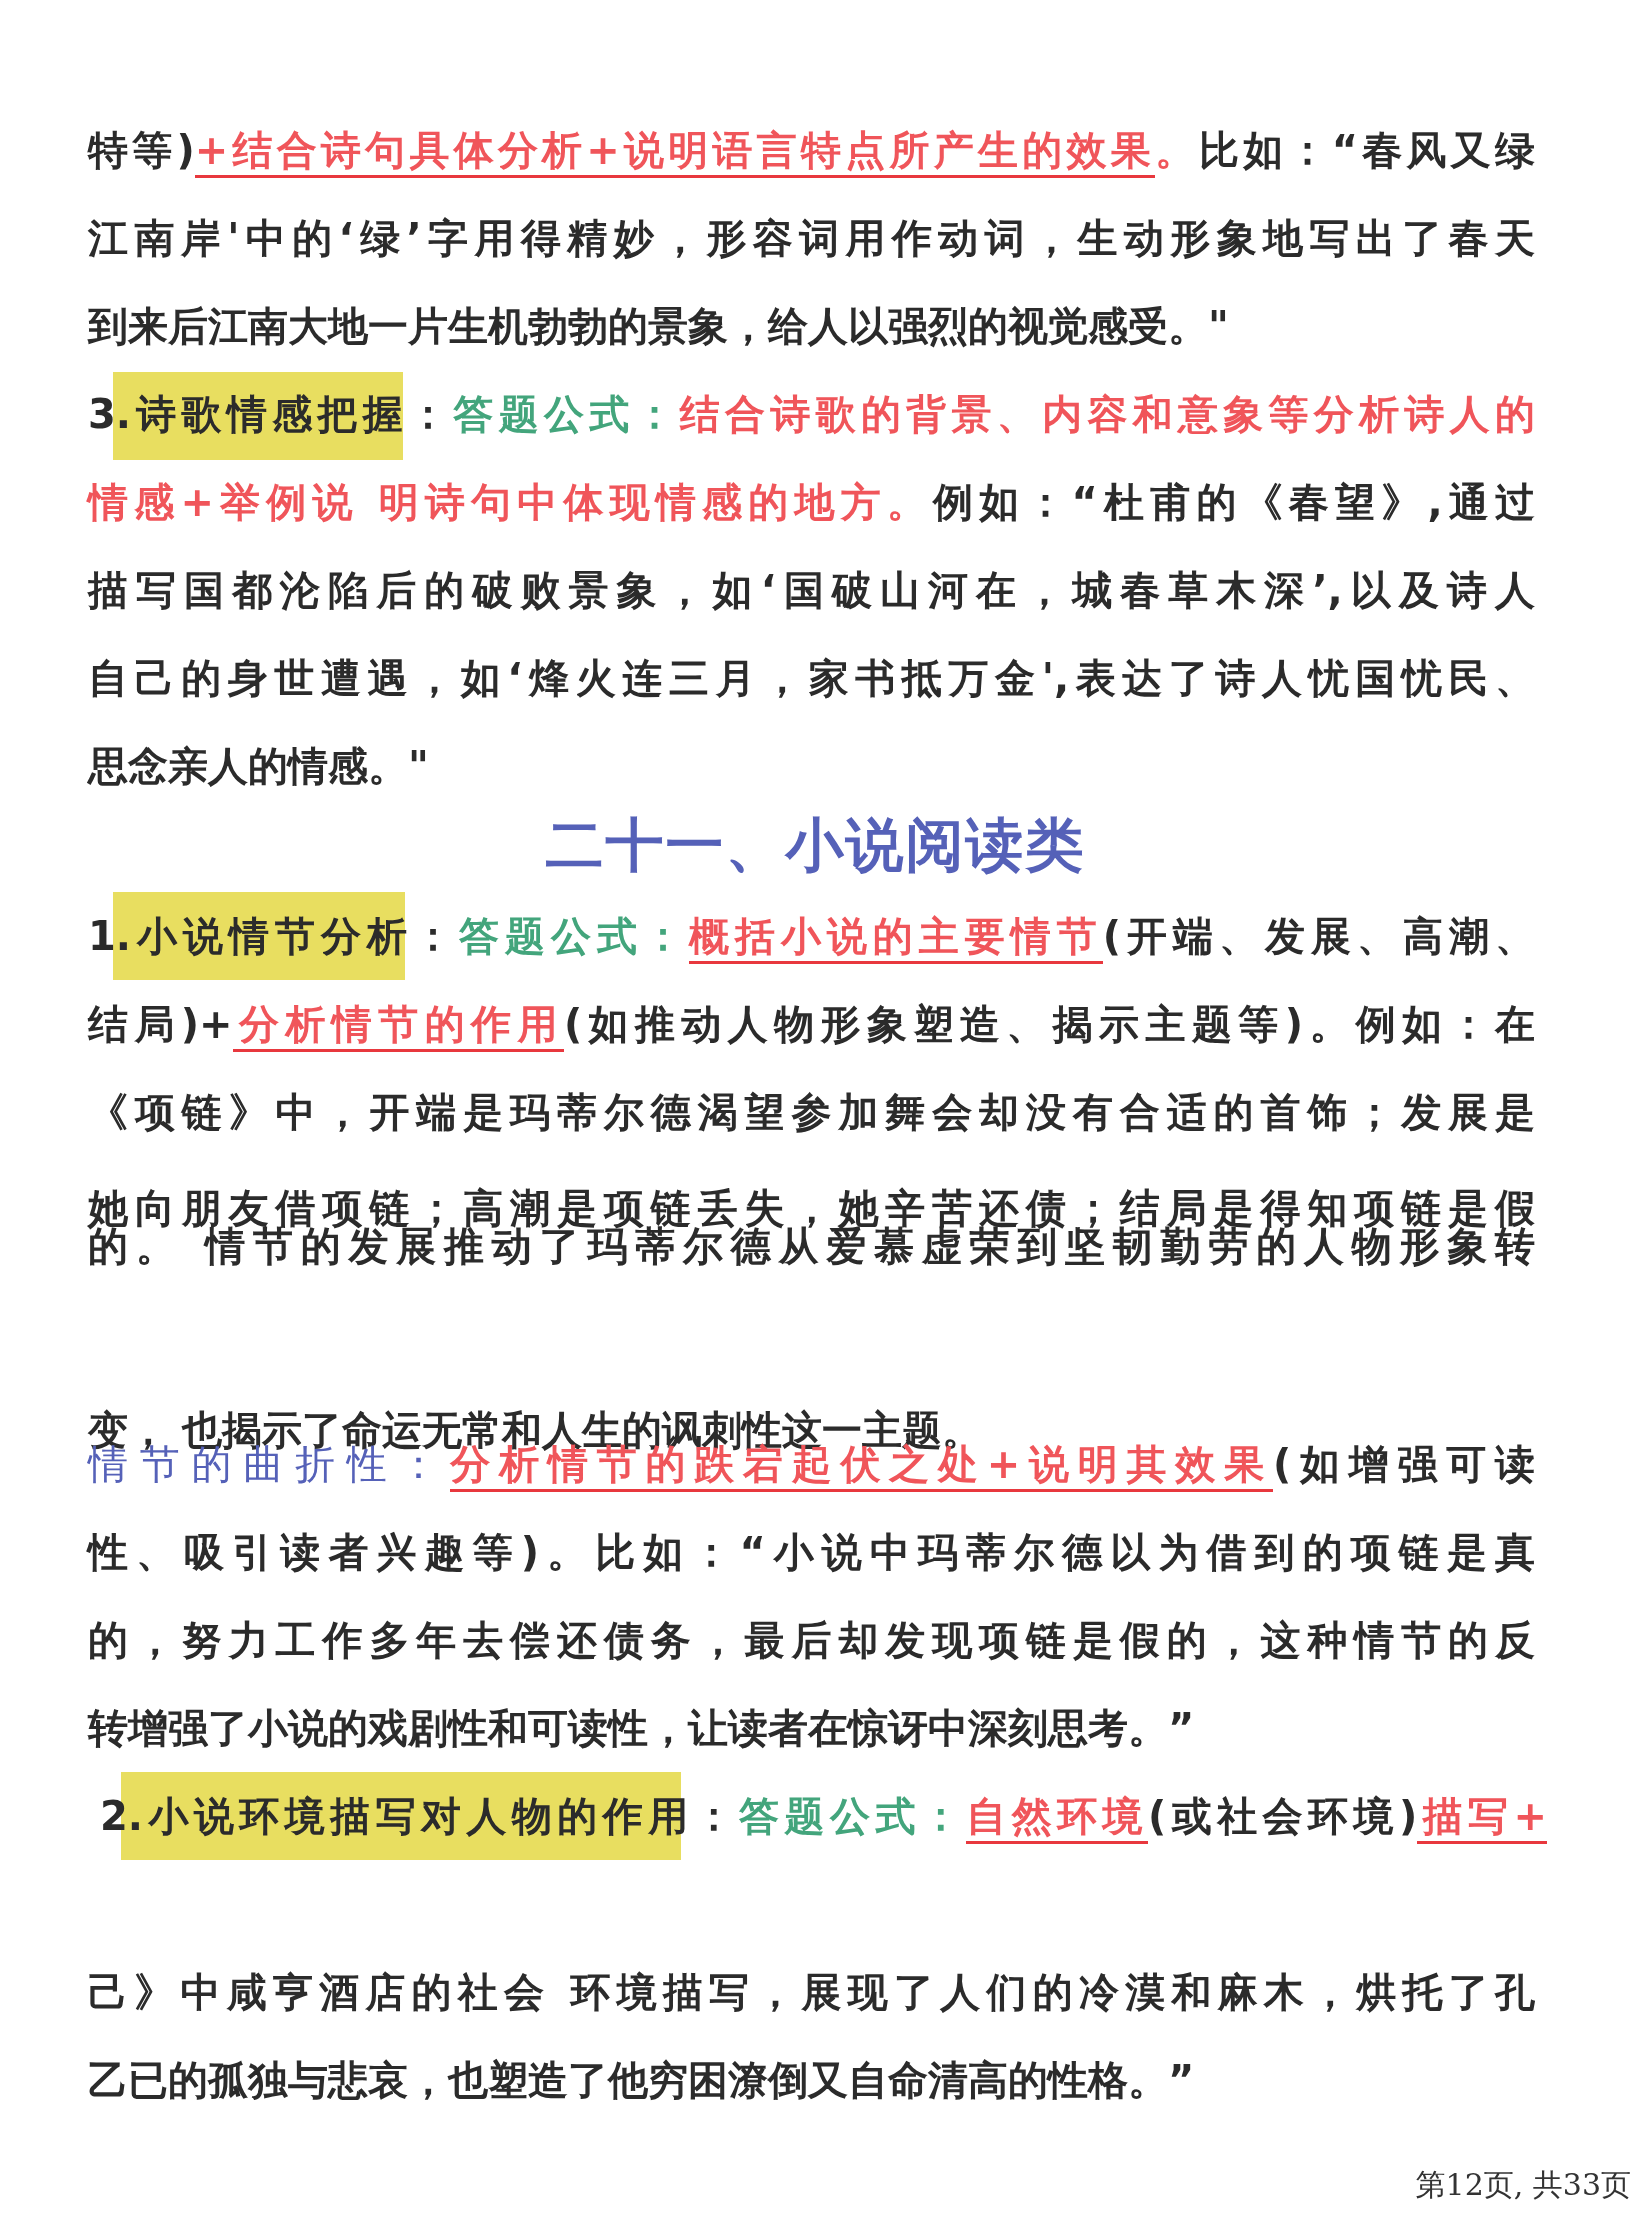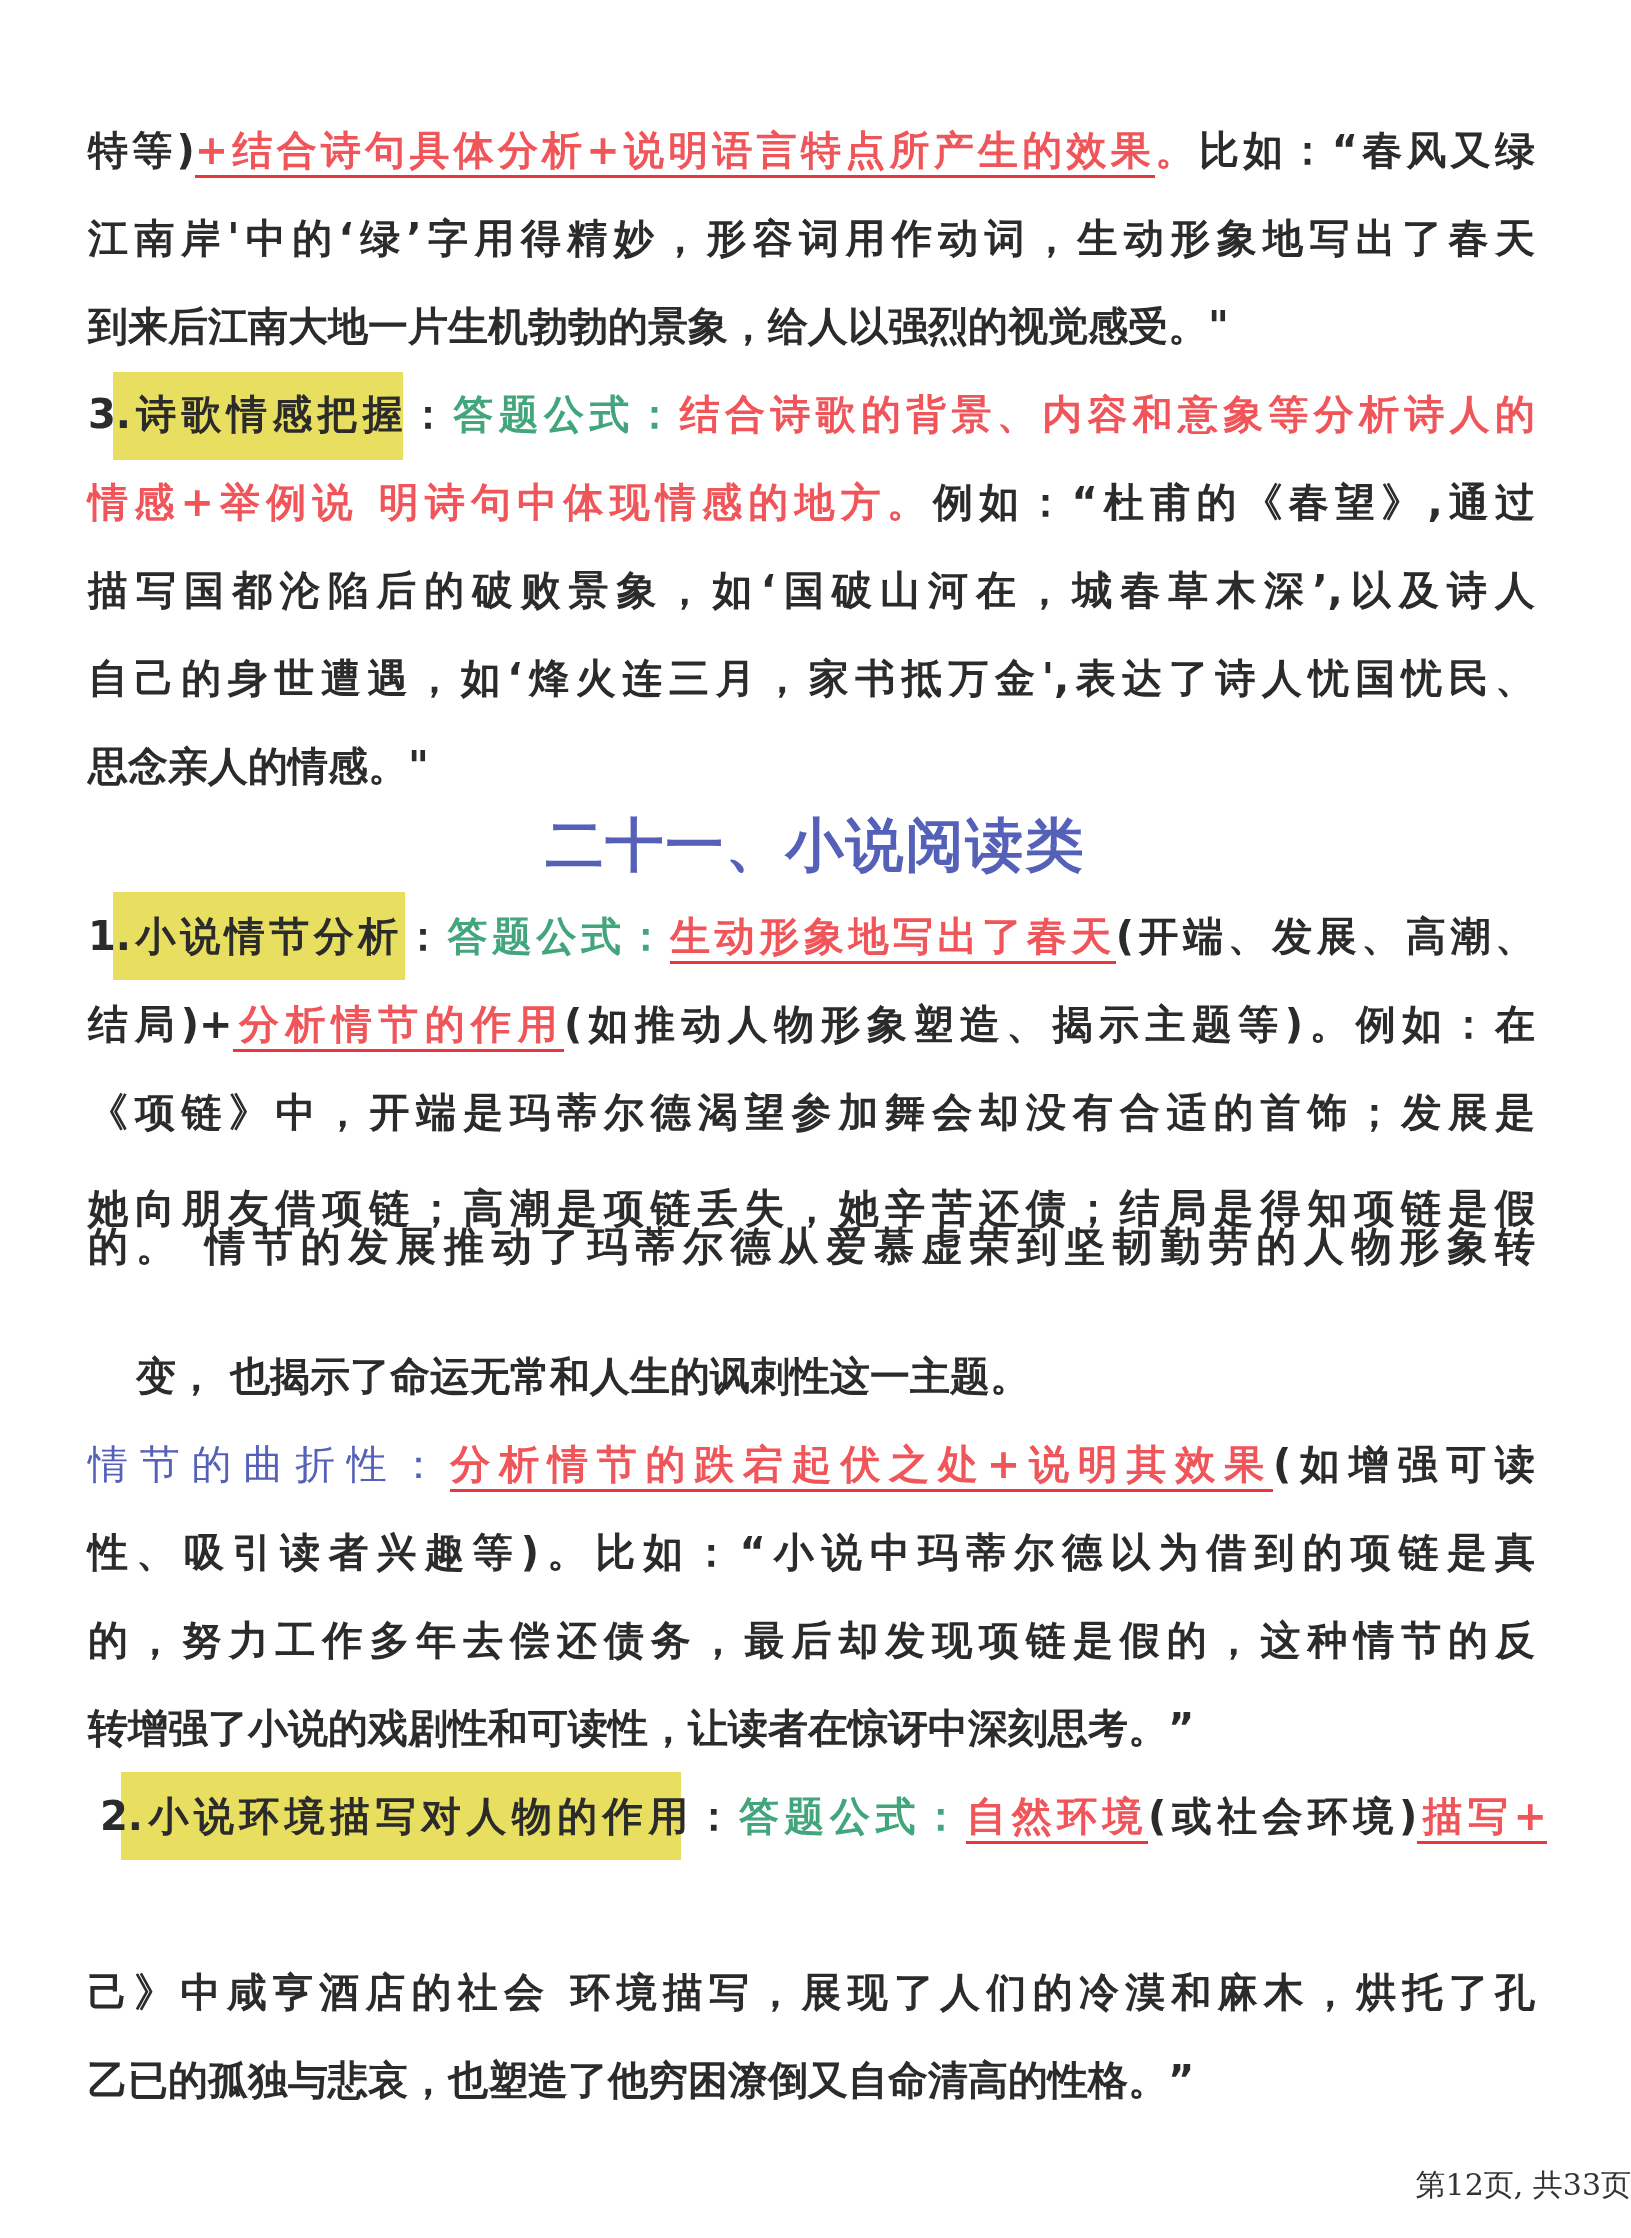--- a/index.html
+++ b/index.html
@@ -53,29 +53,29 @@
   <div class="line" style="top:472px;">
     <span class="red">情感+举例说 明诗句中体现情感的地方。</span><span>例如：“杜甫的《春望》,通过</span>
   </div>
   <div class="line" style="top:560px;">描写国都沦陷后的破败景象，如‘国破山河在，城春草木深’,以及诗人</div>
   <div class="line" style="top:648px;">自己的身世遭遇，如‘烽火连三月，家书抵万金',表达了诗人忧国忧民、</div>
   <div class="line last" style="top:736px;">思念亲人的情感。"</div>
 
   <div class="title">二十一、小说阅读类</div>
 
   <div class="line" style="top:906px;">
-    <span>1.</span><span>小说情节分析：</span><span class="green">答题公式：</span><span class="red ul">生动形象地写出了春天</span><span>(开端、发展、高潮、</span>
+    <span>1.</span><span>小说情节分析：</span><span class="green">答题公式：</span><span class="red ul">概括小说的主要情节</span><span>(开端、发展、高潮、</span>
   </div>
   <div class="line" style="top:994px;">
     <span>结局)+</span><span class="red ul">分析情节的作用</span><span>(如推动人物形象塑造、揭示主题等)。例如：在</span>
   </div>
   <div class="line" style="top:1082px;">《项链》中，开端是玛蒂尔德渴望参加舞会却没有合适的首饰；发展是</div>
   <div class="line" style="top:1178px;">她向朋友借项链；高潮是项链丢失，她辛苦还债；结局是得知项链是假</div>
   <div class="line" style="top:1216px;">的。 情节的发展推动了玛蒂尔德从爱慕虚荣到坚韧勤劳的人物形象转</div>
-  <div class="line last" style="top:1346px;margin-left:48px;">变， 也揭示了命运无常和人生的讽刺性这一主题。</div>
+  <div class="line last" style="top:1400px;">变， 也揭示了命运无常和人生的讽刺性这一主题。</div>
 
   <div class="line" style="top:1434px;">
     <span class="blue" style="font-weight:normal; letter-spacing:3px;">情节的曲折性：</span><span class="red ul">分析情节的跌宕起伏之处+说明其效果</span><span>(如增强可读</span>
   </div>
   <div class="line" style="top:1522px;">性、吸引读者兴趣等)。比如：“小说中玛蒂尔德以为借到的项链是真</div>
   <div class="line" style="top:1610px;">的，努力工作多年去偿还债务，最后却发现项链是假的，这种情节的反</div>
   <div class="line last" style="top:1698px;">转增强了小说的戏剧性和可读性，让读者在惊讶中深刻思考。”</div>
 
   <div class="line" style="top:1786px;margin-left:12px;">
     <span>2.</span><span>小说环境描写对人物的作用：</span><span class="green">答题公式：</span><span class="red ul">自然环境</span><span>(或社会环境)</span><span class="red ul">描写+</span>

